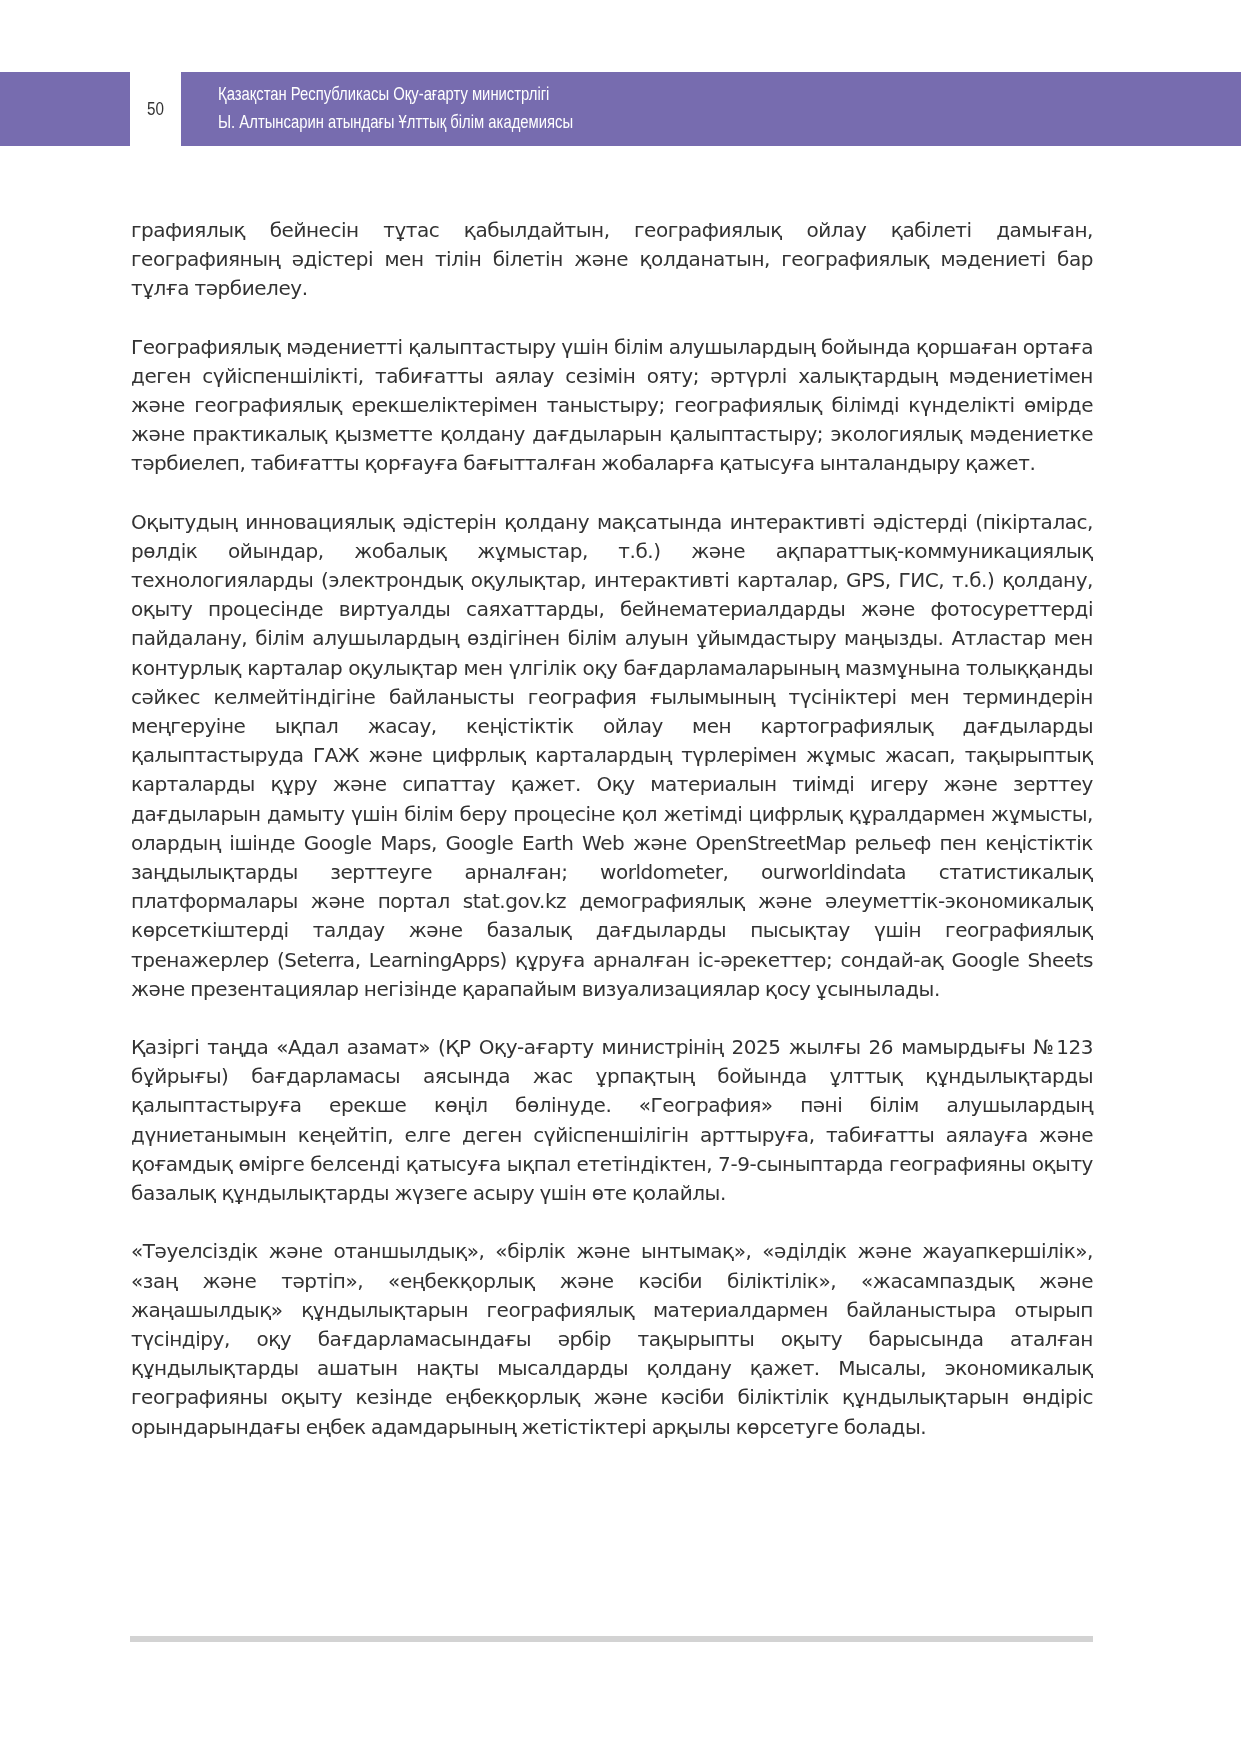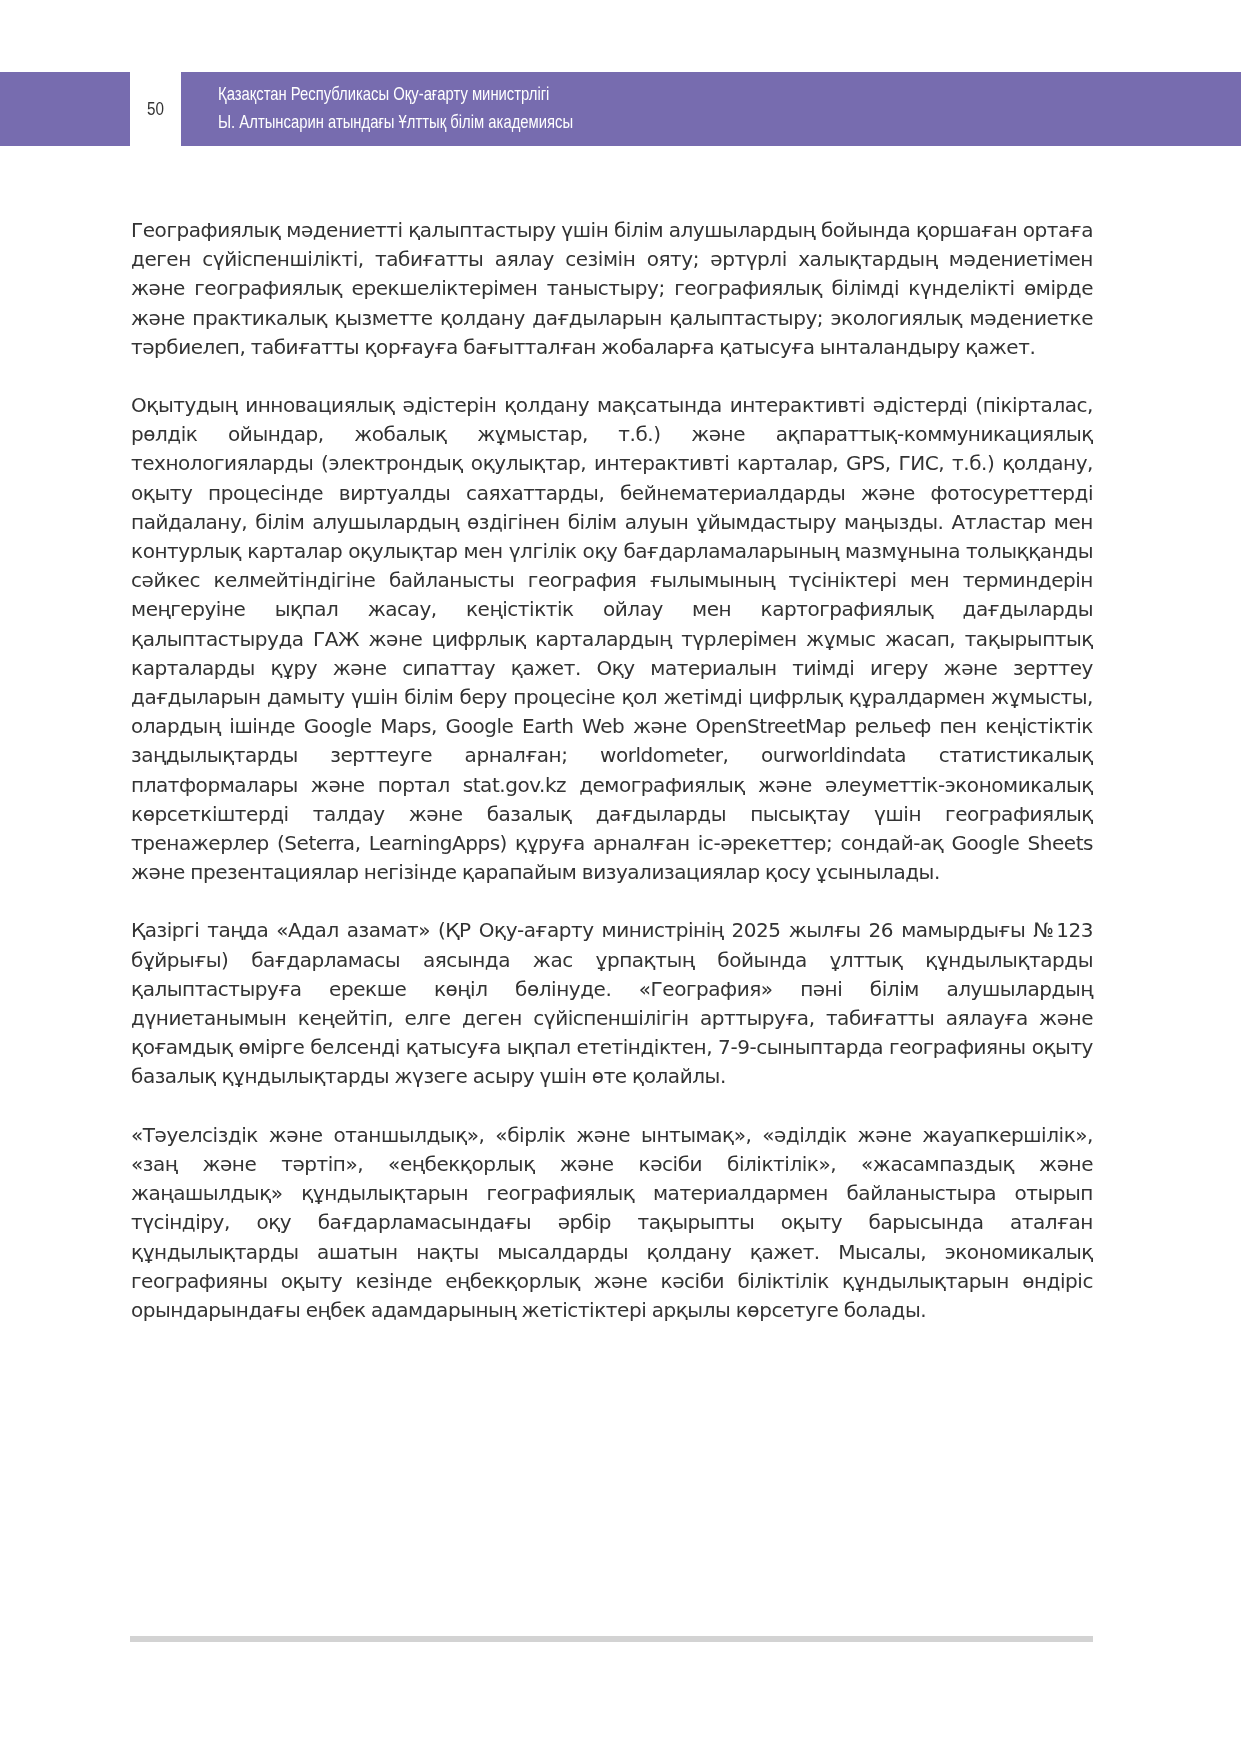--- a/index.html
+++ b/index.html
@@ -17,19 +17,20 @@
 
 <div class="hdr-left"></div>
 <div class="hdr-page">50</div>
 <div class="hdr-right"></div>
 <div class="hdr-text">
   <div>Қазақстан Республикасы Оқу-ағарту министрлігі</div>
   <div>Ы. Алтынсарин атындағы Ұлттық білім академиясы</div>
 </div>
 
 <div class="content">
+  <p>графиялық бейнесін тұтас қабылдайтын, географиялық ойлау қабілеті дамыған, географияның әдістері мен тілін білетін және қолданатын, географиялық мәдениеті бар тұлға тәрбиелеу.</p>
   <p>Географиялық мәдениетті қалыптастыру үшін білім алушылардың бойында қоршаған ортаға деген сүйіспеншілікті, табиғатты аялау сезімін ояту; әртүрлі халықтардың мәдениетімен және географиялық ерекшеліктерімен таныстыру; географиялық білімді күнделікті өмірде және практикалық қызметте қолдану дағдыларын қалыптастыру; экологиялық мәдениетке тәрбиелеп, табиғатты қорғауға бағытталған жобаларға қатысуға ынталандыру қажет.</p>
   <p>Оқытудың инновациялық әдістерін қолдану мақсатында интерактивті әдістерді (пікірталас, рөлдік ойындар, жобалық жұмыстар, т.б.) және ақпараттық-коммуникациялық технологияларды (электрондық оқулықтар, интерактивті карталар, GPS, ГИС, т.б.) қолдану, оқыту процесінде виртуалды саяхаттарды, бейнематериалдарды және фотосуреттерді пайдалану, білім алушылардың өздігінен білім алуын ұйымдастыру маңызды. Атластар мен контурлық карталар оқулықтар мен үлгілік оқу бағдарламаларының мазмұнына толыққанды сәйкес келмейтіндігіне байланысты  география ғылымының түсініктері мен терминдерін меңгеруіне ықпал жасау, кеңістіктік ойлау мен картографиялық дағдыларды қалыптастыруда ГАЖ және цифрлық карталардың түрлерімен жұмыс жасап, тақырыптық карталарды құру және сипаттау қажет. Оқу материалын тиімді игеру және зерттеу дағдыларын дамыту үшін білім беру процесіне қол жетімді цифрлық құралдармен жұмысты, олардың ішінде Google Maps, Google Earth Web және OpenStreetMap рельеф пен кеңістіктік заңдылықтарды зерттеуге арналған; worldometer, ourworldindata статистикалық платформалары және портал stat.gov.kz демографиялық және әлеуметтік-экономикалық көрсеткіштерді талдау және базалық дағдыларды пысықтау үшін географиялық тренажерлер (Seterra, LearningApps) құруға арналған іс-әрекеттер; сондай-ақ Google Sheets және презентациялар негізінде қарапайым визуализациялар қосу ұсынылады.</p>
   <p>Қазіргі таңда «Адал азамат» (ҚР Оқу-ағарту министрінің 2025 жылғы 26 мамырдығы №123 бұйрығы) бағдарламасы аясында жас ұрпақтың бойында ұлттық құндылықтарды қалыптастыруға ерекше көңіл бөлінуде. «География» пәні білім алушылардың дүниетанымын кеңейтіп, елге деген сүйіспеншілігін арттыруға, табиғатты аялауға және қоғамдық өмірге белсенді қатысуға ықпал ететіндіктен, 7-9-сыныптарда географияны оқыту базалық құндылықтарды жүзеге асыру үшін өте қолайлы.</p>
   <p>«Тәуелсіздік және отаншылдық», «бірлік және ынтымақ», «әділдік және жауапкершілік», «заң және тәртіп», «еңбекқорлық және кәсіби біліктілік», «жасампаздық және жаңашылдық» құндылықтарын географиялық материалдармен байланыстыра отырып түсіндіру, оқу бағдарламасындағы әрбір тақырыпты оқыту барысында аталған құндылықтарды ашатын нақты мысалдарды қолдану қажет. Мысалы, экономикалық географияны оқыту кезінде еңбекқорлық және кәсіби біліктілік құндылықтарын өндіріс орындарындағы еңбек адамдарының жетістіктері арқылы көрсетуге болады.</p>
 </div>
 
 <div class="footer-rule"></div>
 
 </body></html>

